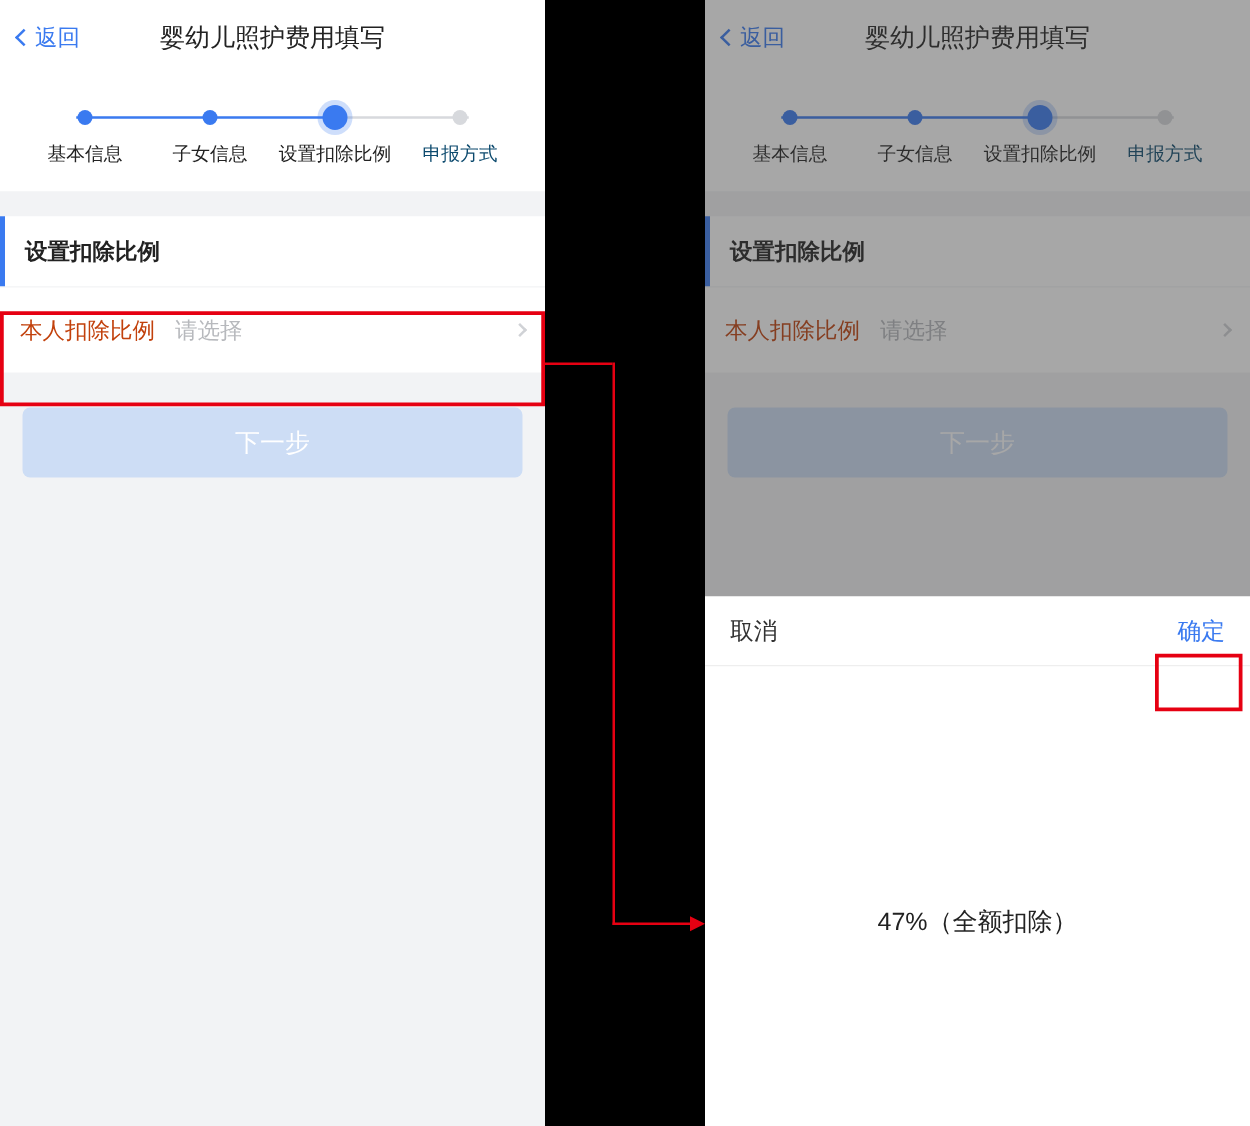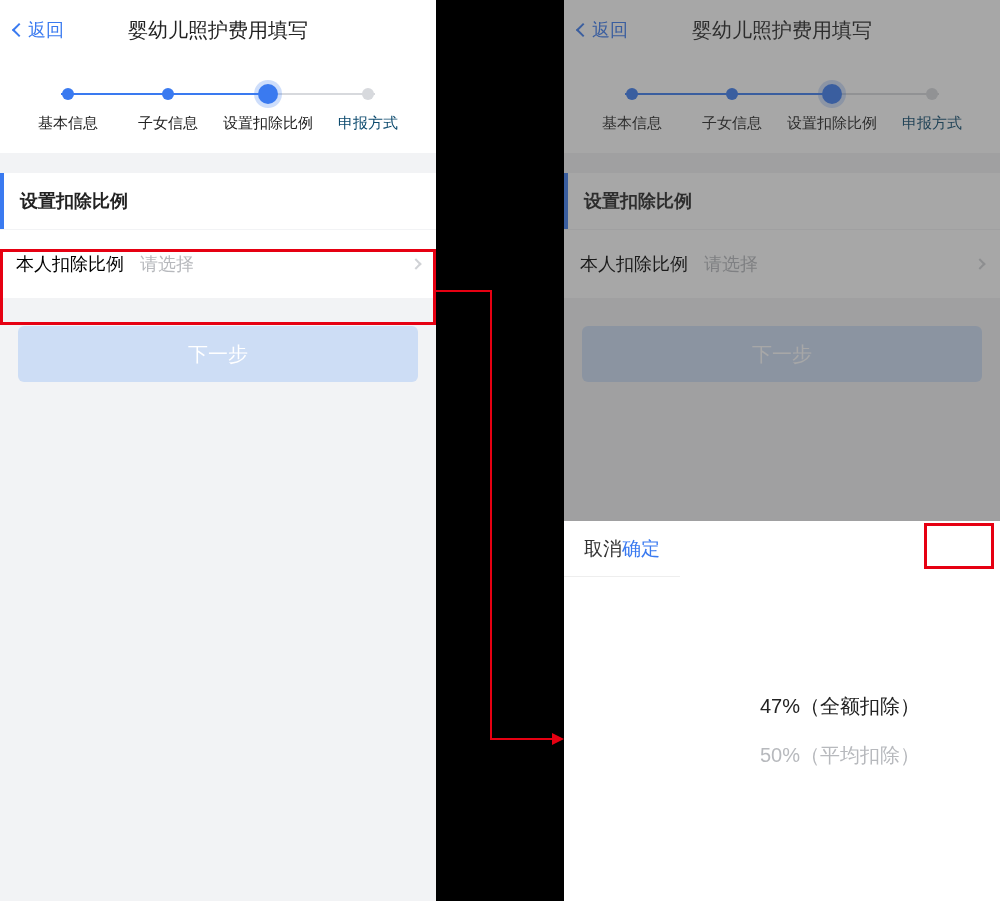--- a/index.html
+++ b/index.html
@@ -110,21 +110,21 @@
   .row {
     background: #fff;
     padding: 22px 16px;
     display: flex;
     align-items: center;
     font-size: 18px;
     position: relative;
     cursor: pointer;
     margin-top: 1px;
   }
-  .row-label { color: #000000; margin-right: 16px; }
+  .row-label { color: #c2410c; margin-right: 16px; }
   .row-placeholder { color: #b7b9bd; flex: 1; }
   .row-chev {
     width: 8px; height: 8px;
     border-top: 2px solid #d0d2d6;
     border-right: 2px solid #d0d2d6;
     transform: rotate(45deg);
   }
 
   .btn {
     margin: 28px 18px;
@@ -164,23 +164,23 @@
     background: rgba(60,60,60,0.45);
     z-index: 10;
   }
 
   
   .sheet {
     position: absolute;
     left: 0; right: 0; bottom: 0;
     background: #fff;
     z-index: 20;
-    height: 380px;
-    display: flex;
-    flex-direction: row;
+    height: 424px;
+    display: flex;
+    flex-direction: column;
   }
   .sheet-bar {
     height: 56px;
     display: flex;
     justify-content: space-between;
     align-items: center;
     padding: 0 20px;
     font-size: 19px;
     border-bottom: 1px solid #eee;
   }
@@ -297,21 +297,20 @@
 
   <div class="dim" style="bottom:380px;"></div>
 
   <div class="sheet">
     <div class="sheet-bar">
       <span class="cancel">取消</span>
       <span class="confirm">确定</span>
     </div>
     <div class="picker">
       <div class="opt-sel">47%（全额扣除）</div>
-      <div class="opt-dim">50%（平均扣除）</div>
     </div>
   </div>
 </div>
 
 <div class="hl" style="left:0; top:249px; width:436px; height:76px;"></div>
 
 <div class="hl" style="left:924px; top:523px; width:70px; height:46px;"></div>
 
 <div class="arrow-v" style="left:490px; top:290px; height:450px;"></div>
 <div class="arrow-h" style="left:436px; top:290px; width:54px;"></div>

